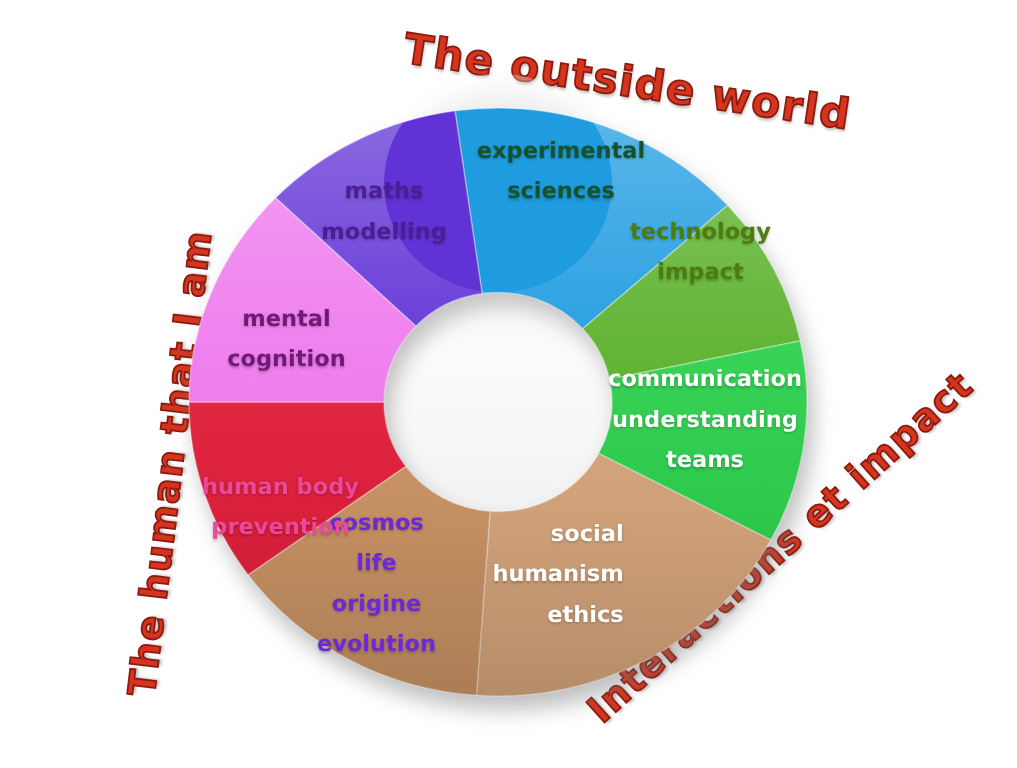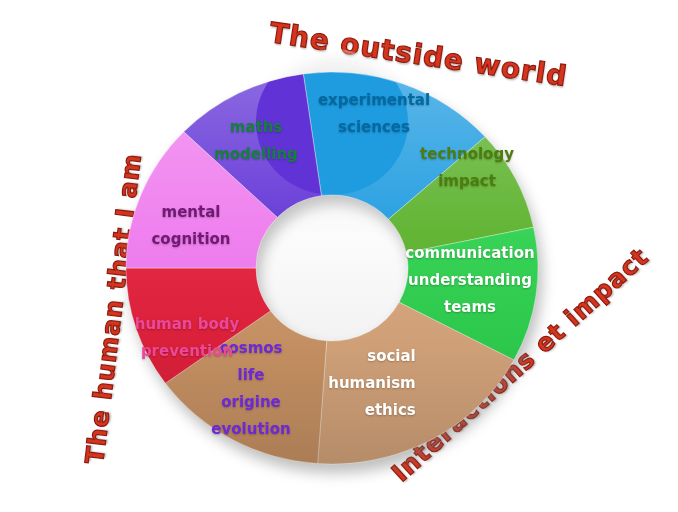--- a/index.html
+++ b/index.html
@@ -66,34 +66,34 @@
         <path d="M 513.887204128939 360.01642630603453 A 206 196 0 0 1 317.6301664087103 463.52255385092553 L 326.6985079954465 340.8221756689672 A 76 73 0 0 0 399.10401705727844 302.27142408337 Z" fill="#d8a77d" stroke="rgba(255,255,255,0.35)" stroke-width="1"></path>
         <path d="M 317.6301664087103 463.52255385092553 A 206 196 0 0 1 165.34249915876086 383.20590944932474 L 270.514708427504 310.9083234173505 A 76 73 0 0 0 326.6985079954465 340.8221756689672 Z" fill="#cc9566" stroke="rgba(255,255,255,0.35)" stroke-width="1"></path>
         <path d="M 165.34249915876086 383.20590944932474 A 206 196 0 0 1 126 268.00000000000006 L 256 268 A 76 73 0 0 0 270.514708427504 310.9083234173505 Z" fill="#e3213c" stroke="rgba(255,255,255,0.35)" stroke-width="1"></path>
         <path d="M 126 268.00000000000006 A 206 196 0 0 1 183.81600113023774 131.84695939003666 L 277.3301751742625 217.28993895649324 A 76 73 0 0 0 256 268 Z" fill="#ef7cee" stroke="rgba(255,255,255,0.35)" stroke-width="1"></path>
         <path d="M 183.81600113023774 131.84695939003666 A 206 196 0 0 1 303.3303412022264 73.90745852665222 L 321.42284432703497 195.7104309818654 A 76 73 0 0 0 277.3301751742625 217.28993895649324 Z" fill="#6133d6" stroke="rgba(255,255,255,0.35)" stroke-width="1"></path>
       </g>
     <path id="sheen-overlay" fill="url(#sheen)" fill-rule="evenodd" pointer-events="none" d="M 332 72 A 206 196 0 1 1 331.99 72 Z M 332 195 A 76 73 0 1 0 331.99 195 Z"></path>
   </svg>
 
   <div id="labels">
-      <div class="seg-label" style="left: 374px; top: 114px; color: #0369a1;">experimental
+      <div class="seg-label" style="left: 374px; top: 114px; color: #14532d;">experimental
 sciences</div>
       <div class="seg-label" style="left: 467px; top: 168px; color: #4d7c0f;">technology
 impact</div>
       <div class="seg-label" style="left: 470px; top: 280px; color: rgb(255, 255, 255);">communication
 understanding
 teams</div>
       <div class="seg-label" style="left: 372px; top: 383px; color: rgb(255, 255, 255); text-align: right;">social
 humanism
 ethics</div>
       <div class="seg-label" style="left: 251px; top: 389px; color: #6d28d9;">cosmos
 life
 origine
 evolution</div>
       <div class="seg-label" style="left: 187px; top: 338px; color: #ec4899;">human body
 prevention</div>
       <div class="seg-label" style="left: 191px; top: 226px; color: #701a75;">mental
 cognition</div>
-      <div class="seg-label" style="left: 256px; top: 141px; color: #15803d;">maths
+      <div class="seg-label" style="left: 256px; top: 141px; color: #4c1d95;">maths
 modelling</div>
     </div>
 </div>
 
 </body></html>

